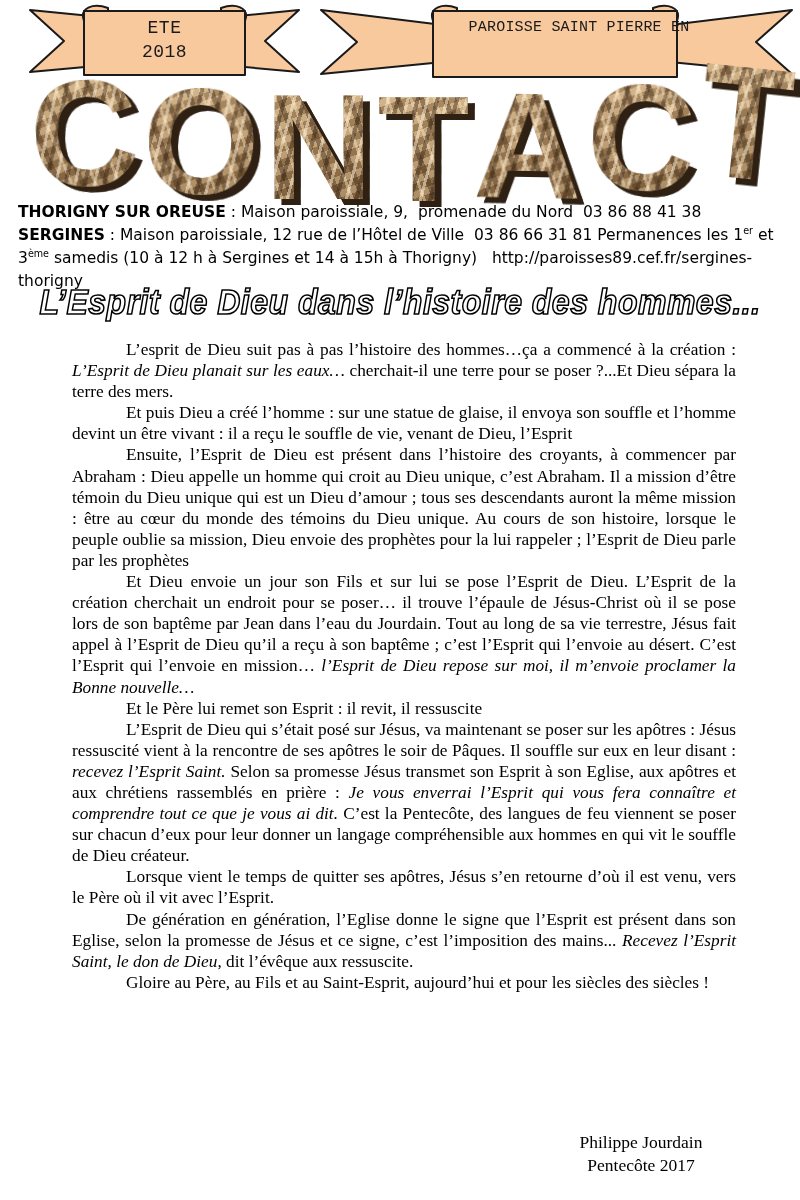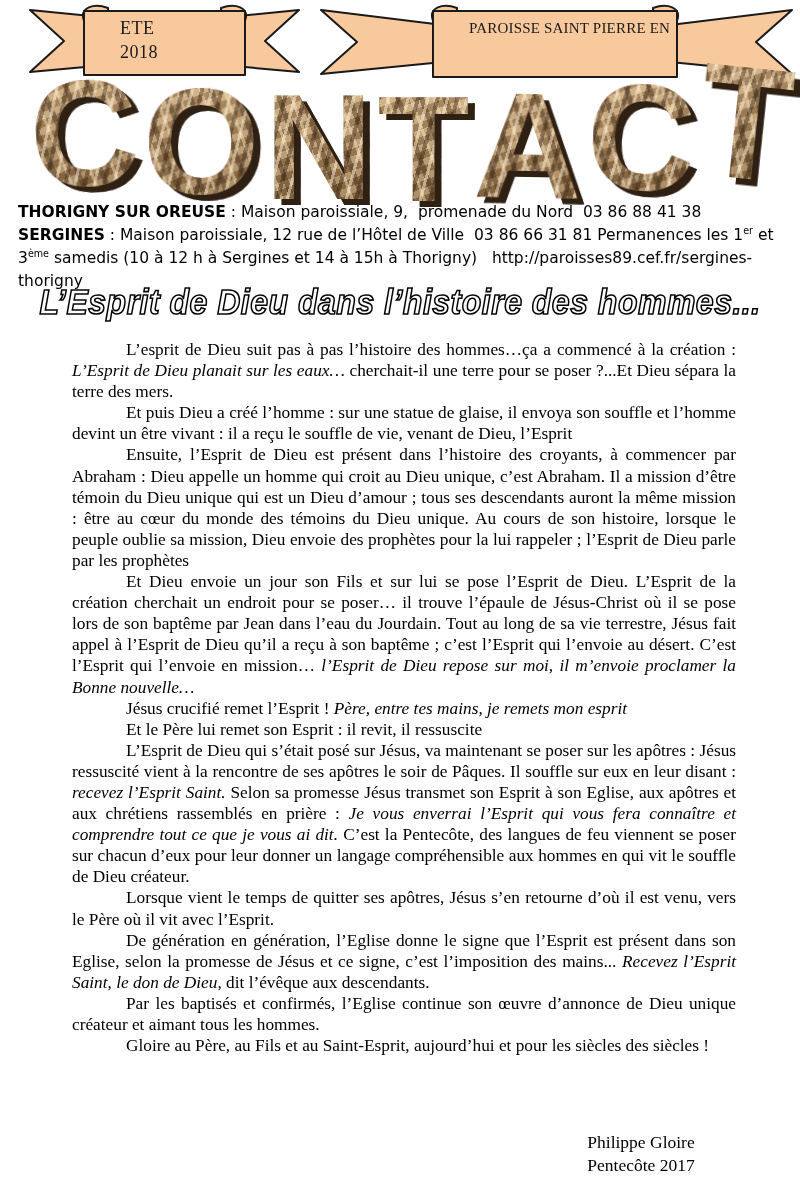--- a/index.html
+++ b/index.html
@@ -5,24 +5,23 @@
   html,body{margin:0;padding:0;background:#ffffff;}
   .page{
     position:relative;width:800px;height:1200px;background:#fff;overflow:hidden;
     font-family:"Liberation Serif", serif;color:#000;
   }
 
   
   .banner{position:absolute;top:3px;}
   .banner svg{display:block;}
   .banner-label{
-    position:absolute;text-align:left;
-    font-family:Liberation Serif, serif;
+    position:absolute;text-align:center;
+    font-family:Liberation Mono, monospace;
     color:#1a1a1a;
-    padding-left:36px;
   }
   .banner-left{left:22px;width:285px;height:76px;}
   .banner-left .banner-label{left:62px;top:13px;width:161px;font-size:18px;line-height:24px;letter-spacing:.5px;}
   .banner-right{left:313px;width:487px;height:78px;}
   .banner-right .banner-label{left:120px;top:13px;width:292px;font-size:15px;line-height:24px;letter-spacing:.2px;}
 
   
   .masthead{
     position:absolute;top:76px;left:30px;right:8px;height:132px;
     display:flex;justify-content:space-between;align-items:flex-start;
@@ -128,27 +127,25 @@
 
   <div class="contact-info" id="contact-info"><span class="s-bi">THORIGNY SUR OREUSE</span><span> : Maison paroissiale, 9,  promenade du Nord  03 86 88 41 38 </span><span class="s-bi">SERGINES</span><span> : Maison paroissiale, 12 rue de l’Hôtel de Ville  03 86 66 31 81 Permanences les 1</span><span class="s-sup">er</span><span> et 3</span><span class="s-sup">ème</span><span> samedis (10 à 12 h à Sergines et 14 à 15h à Thorigny)   </span><span>http://paroisses89.cef.fr/sergines-thorigny</span></div>
 
   <div class="article-title">L’Esprit de Dieu dans l’histoire des hommes...</div>
 
   <div class="article-body" id="article-body">
       <p><span>L’esprit de Dieu suit pas à pas l’histoire des hommes…ça a commencé à la création : </span><span class="s-i">L’Esprit de Dieu planait sur les eaux…</span><span> cherchait-il une terre pour se poser ?...Et Dieu sépara la terre des mers.</span></p>
       <p><span>Et puis Dieu a créé l’homme : sur une statue de glaise, il envoya son souffle et l’homme devint un être vivant : il a reçu le souffle de vie, venant de Dieu, l’Esprit</span></p>
       <p><span>Ensuite, l’Esprit de Dieu est présent dans l’histoire des croyants, à commencer par Abraham : Dieu appelle un homme qui croit au Dieu unique, c’est Abraham. Il a mission d’être témoin du Dieu unique qui est un Dieu d’amour ; tous ses descendants auront la même mission : être au cœur du monde des témoins du Dieu unique. Au cours de son histoire, lorsque le peuple oublie sa mission, Dieu envoie des prophètes pour la lui rappeler ; l’Esprit de Dieu parle par les prophètes</span></p>
       <p><span>Et Dieu envoie un jour son Fils et sur lui se pose l’Esprit de Dieu. L’Esprit de la création cherchait un endroit pour se poser… il trouve l’épaule de Jésus-Christ où il se pose lors de son baptême par Jean dans l’eau du Jourdain. Tout au long de sa vie terrestre, Jésus fait appel à l’Esprit de Dieu qu’il a reçu à son baptême ; c’est l’Esprit qui l’envoie au désert. C’est l’Esprit qui l’envoie en mission… </span><span class="s-i">l’Esprit de Dieu repose sur moi, il m’envoie proclamer la Bonne nouvelle…</span></p>
-      <p><span>Jésus crucifié remet l’Esprit ! </span><span class="s-i">Père, entre tes mains, je remets mon esprit</span></p>
       <p><span>Et le Père lui remet son Esprit : il revit, il ressuscite</span></p>
       <p><span>L’Esprit de Dieu qui s’était posé sur Jésus, va maintenant se poser sur les apôtres : Jésus ressuscité vient à la rencontre de ses apôtres le soir de Pâques. Il souffle sur eux en leur disant : </span><span class="s-i">recevez l’Esprit Saint.</span><span> Selon sa promesse Jésus transmet son Esprit à son Eglise, aux apôtres et aux chrétiens rassemblés en prière : </span><span class="s-i">Je vous enverrai l’Esprit qui vous fera connaître et comprendre tout ce que je vous ai dit.</span><span> C’est la Pentecôte, des langues de feu viennent se poser sur chacun d’eux pour leur donner un langage compréhensible aux hommes en qui vit le souffle de Dieu créateur.</span></p>
       <p><span>Lorsque vient le temps de quitter ses apôtres, Jésus s’en retourne  d’où il est venu, vers le Père où il vit avec l’Esprit.</span></p>
-      <p><span>De génération en génération, l’Eglise donne le signe que l’Esprit est présent dans son Eglise, selon la promesse de Jésus et ce signe, c’est l’imposition des mains... </span><span class="s-i">Recevez l’Esprit Saint, le don de Dieu</span><span>, dit l’évêque aux descendants.</span></p>
-      <p><span>Par les baptisés et confirmés, l’Eglise continue son œuvre d’annonce de Dieu unique créateur et aimant tous les hommes.</span></p>
+      <p><span>De génération en génération, l’Eglise donne le signe que l’Esprit est présent dans son Eglise, selon la promesse de Jésus et ce signe, c’est l’imposition des mains... </span><span class="s-i">Recevez l’Esprit Saint, le don de Dieu</span><span>, dit l’évêque aux ressuscite.</span></p>
       <p><span>Gloire au Père, au Fils et au Saint-Esprit, aujourd’hui et pour les siècles des siècles !</span></p>
     </div>
 
   <div class="signature">
-    <div>Philippe Gloire</div>
+    <div>Philippe Jourdain</div>
     <div>Pentecôte 2017</div>
   </div>
 
 </div>
 
 </body></html>

